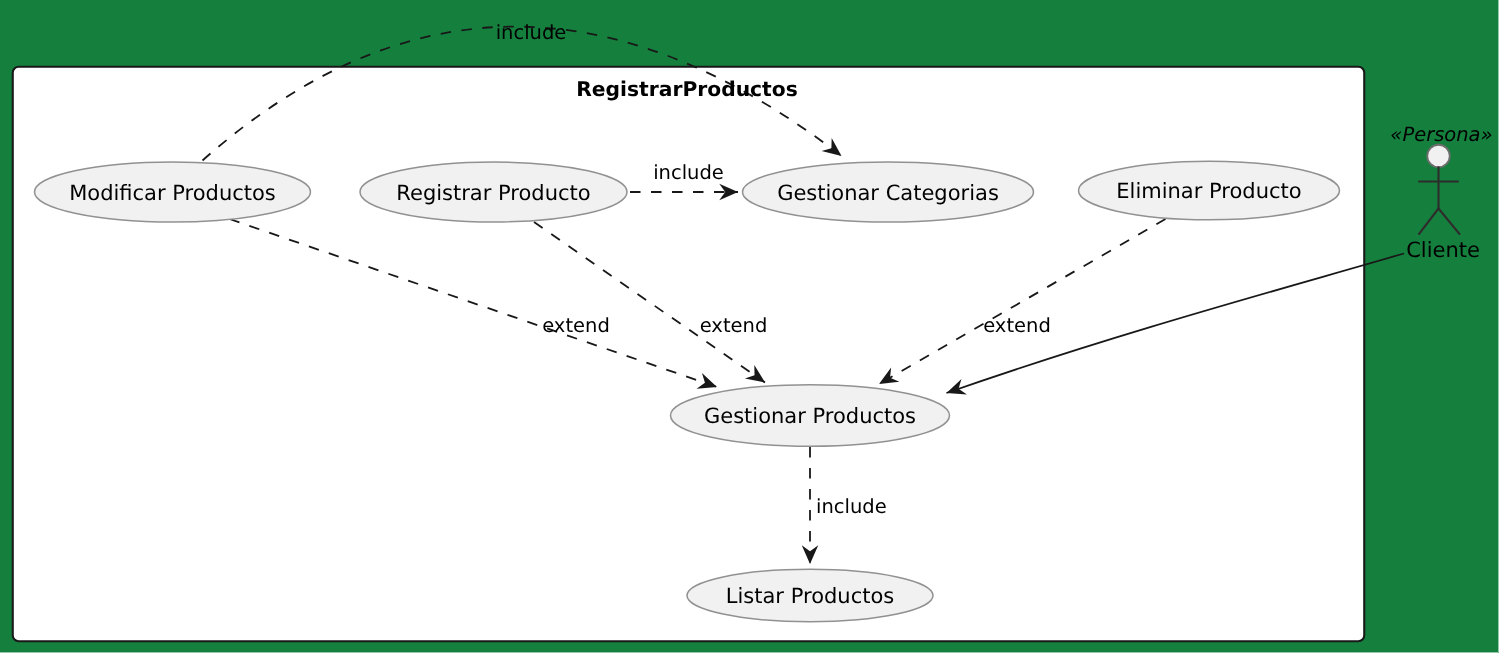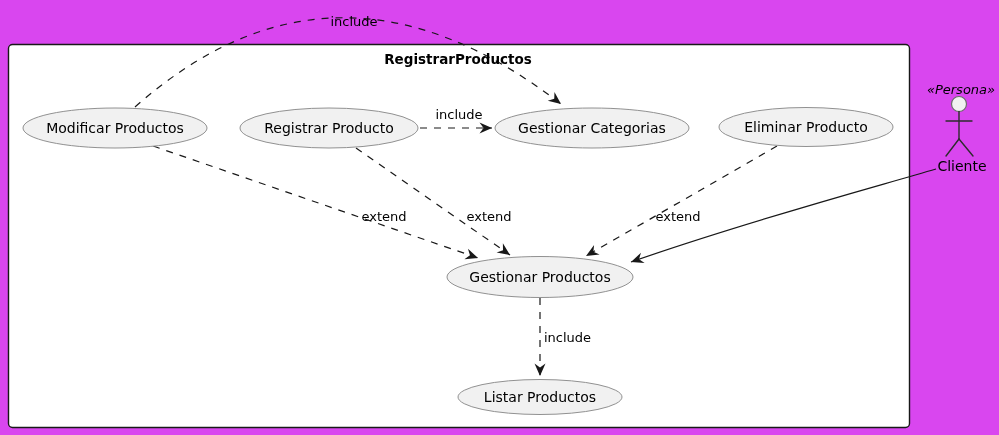--- a/index.html
+++ b/index.html
@@ -1,16 +1,16 @@
 <!DOCTYPE html>
 <html><head>
 <meta charset="utf-8">
 <style>
   html, body { margin: 0; padding: 0; background: #ffffff; }
-  .diagram-wrap { width: 999px; height: 435px; position: relative; background: #d946ef; }
+  .diagram-wrap { width: 999px; height: 435px; position: relative; background: #15803d; }
   svg { display: block; }
   text { font-family: "DejaVu Sans", sans-serif; fill: #000000; }
   .uc-text { font-size: 14px; text-anchor: middle; }
   .edge-text { font-size: 13px; text-anchor: middle; }
   .edge-text.anchor-start { text-anchor: start; }
   .boundary-title { font-size: 13.5px; font-weight: bold; text-anchor: middle; }
   .stereo { font-size: 13px; font-style: italic; text-anchor: middle; }
   .actor-name { font-size: 14px; text-anchor: middle; }
   .uc-shape { fill: #F1F1F1; stroke: #919191; stroke-width: 1; }
   .edge { fill: none; stroke: #181818; stroke-width: 1.2; }

